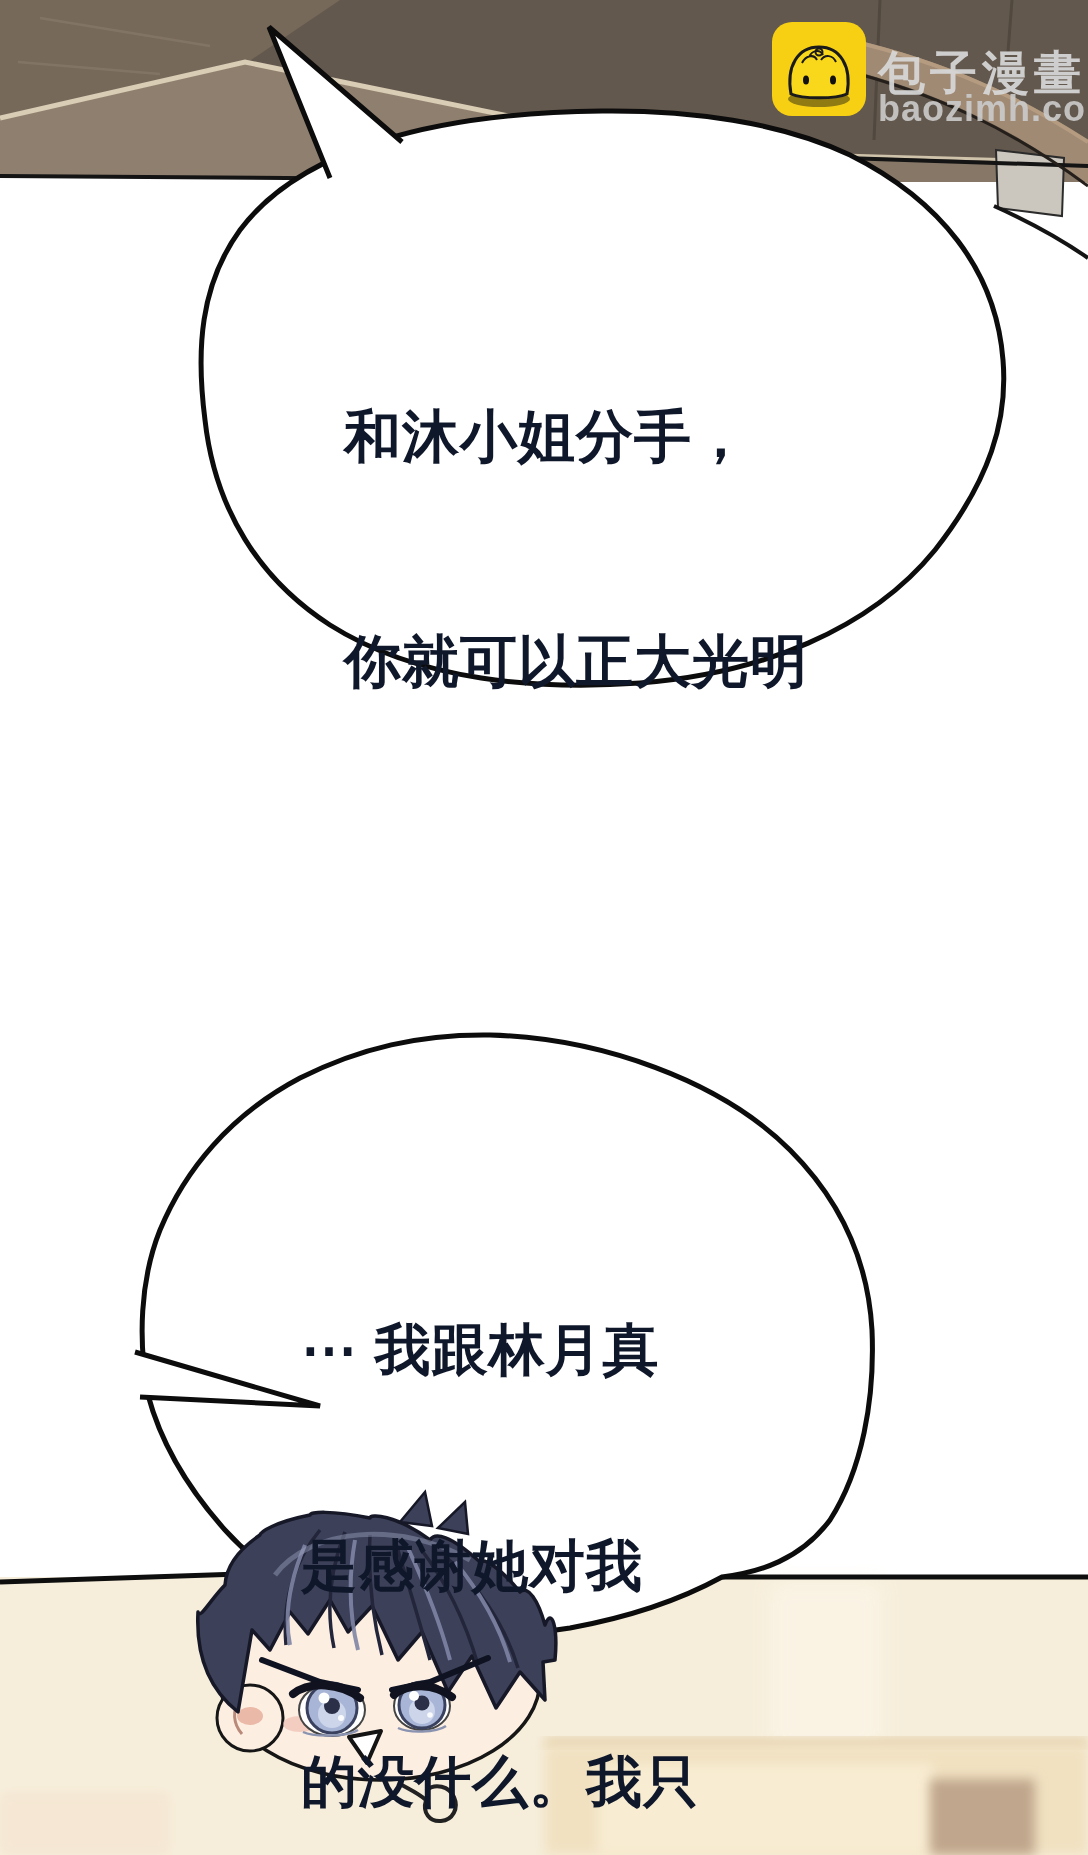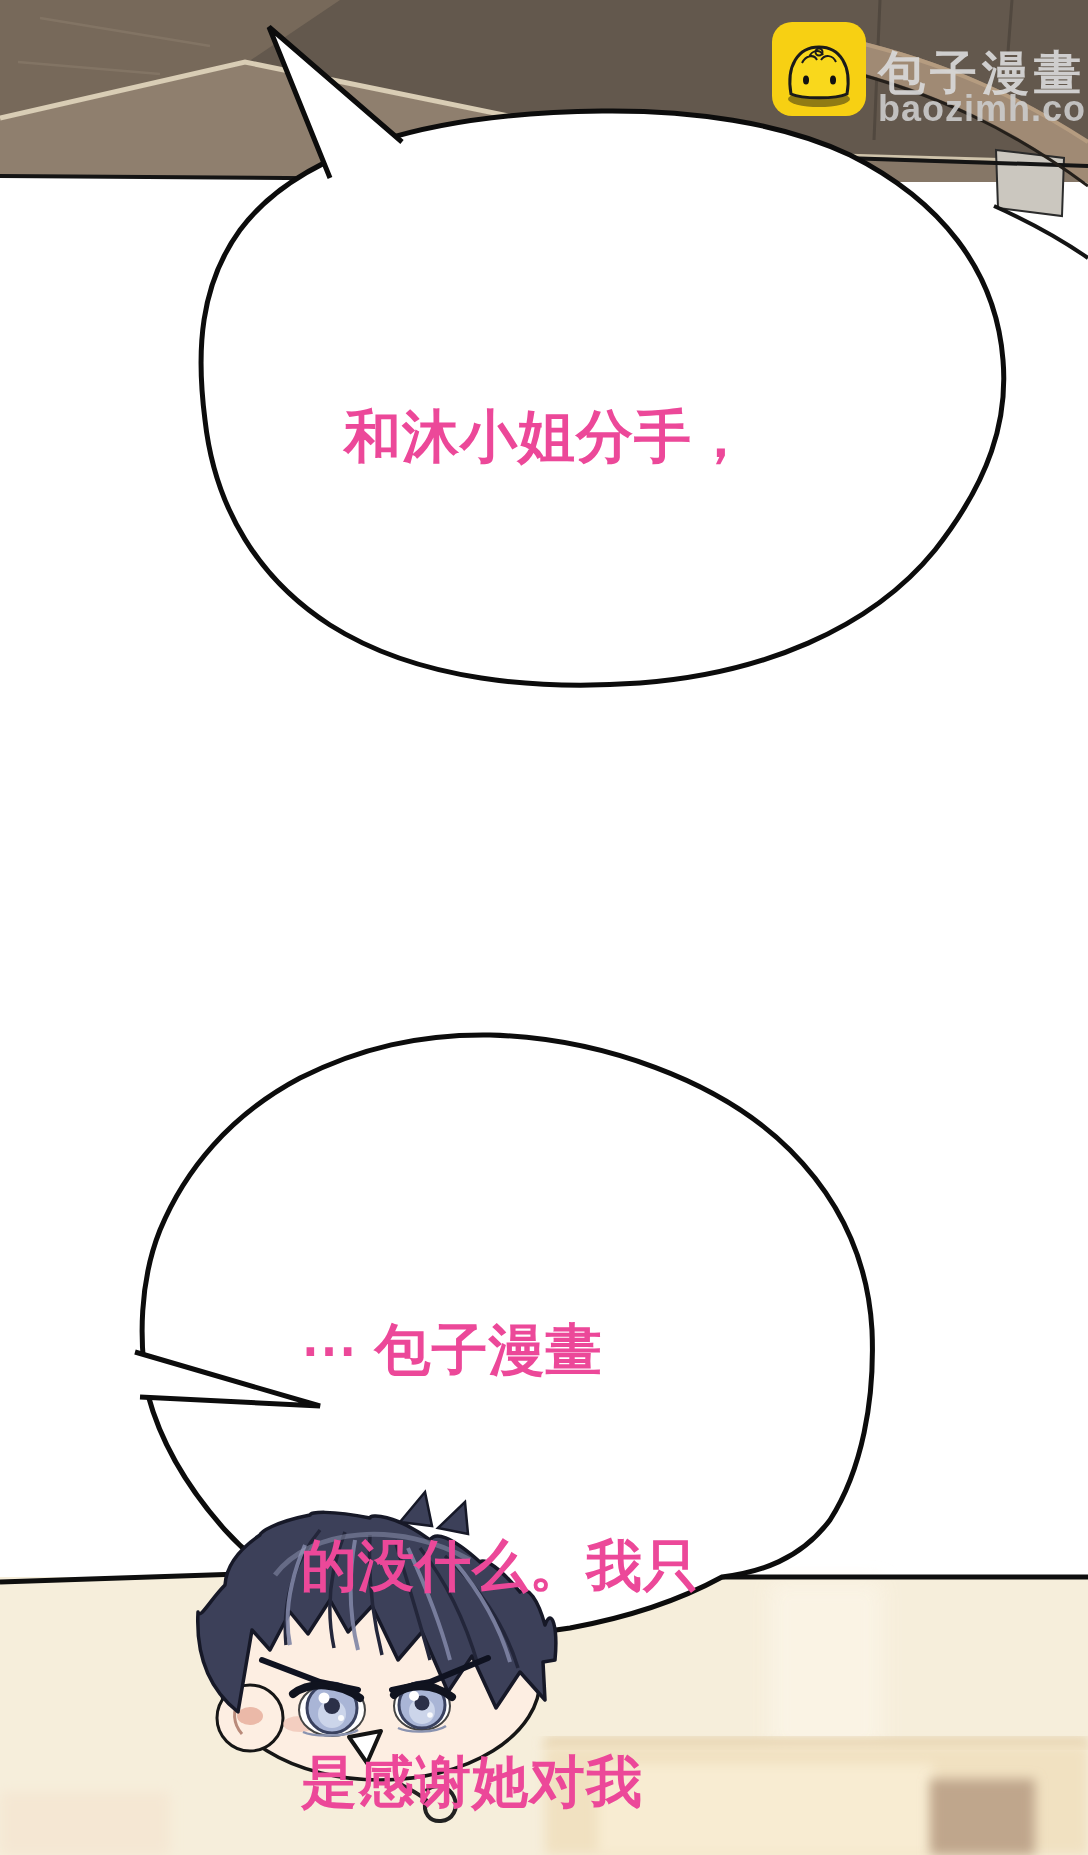--- a/index.html
+++ b/index.html
@@ -1,19 +1,19 @@
 <!DOCTYPE html>
 <html><head>
 <meta charset="utf-8">
 <style>
   html,body{margin:0;padding:0;}
   body{width:1088px;height:1855px;position:relative;overflow:hidden;background:#ffffff;
        font-family:"Liberation Sans", sans-serif;}
   svg{position:absolute;left:0;top:0;z-index:0;display:block;}
-  .bubble-text{position:absolute;z-index:2;color:#ec4899;font-weight:700;white-space:pre;
+  .bubble-text{position:absolute;z-index:2;color:#0f172a;font-weight:700;white-space:pre;
        font-family:"Liberation Sans", sans-serif;}
   .b1{left:344px;top:249px;font-size:57px;line-height:75px;letter-spacing:1px;}
   .b2{left:301px;top:1170px;font-size:56px;line-height:72px;letter-spacing:1px;}
   .wm-cjk{font:700 47px "Liberation Sans",sans-serif;letter-spacing:5px;}
   .wm-url{font:700 36px "Liberation Sans",sans-serif;letter-spacing:1px;}
 </style>
 </head>
 <body>
 
 <svg width="1088" height="1855" viewBox="0 0 1088 1855">
@@ -136,21 +136,22 @@
     <circle cx="819" cy="52" r="3.5" stroke="#1a1a1a" stroke-width="2" fill="none"></circle>
     <ellipse cx="806" cy="80" rx="3" ry="4.5" fill="#111"></ellipse>
     <ellipse cx="833" cy="80" rx="3" ry="4.5" fill="#111"></ellipse>
     <text x="878" y="89" class="wm-cjk" fill="#d9d9d9" opacity="0.92">包子漫畫</text>
     <text x="878" y="121" class="wm-url" fill="#cccccc" opacity="0.9">baozimh.com</text>
   </g>
 </svg>
 
 <div class="bubble-text b1">
   <div>和沐小姐分手，</div>
+  <div>你就可以正大光明</div>
 </div>
 
 <div class="bubble-text b2">
-  <div>⋯ 包子漫畫</div>
+  <div>⋯ 我跟林月真</div>
+  <div>是感谢她对我</div>
   <div>的没什么。我只</div>
-  <div>是感谢她对我</div>
   
   
 </div>
 
 </body></html>

